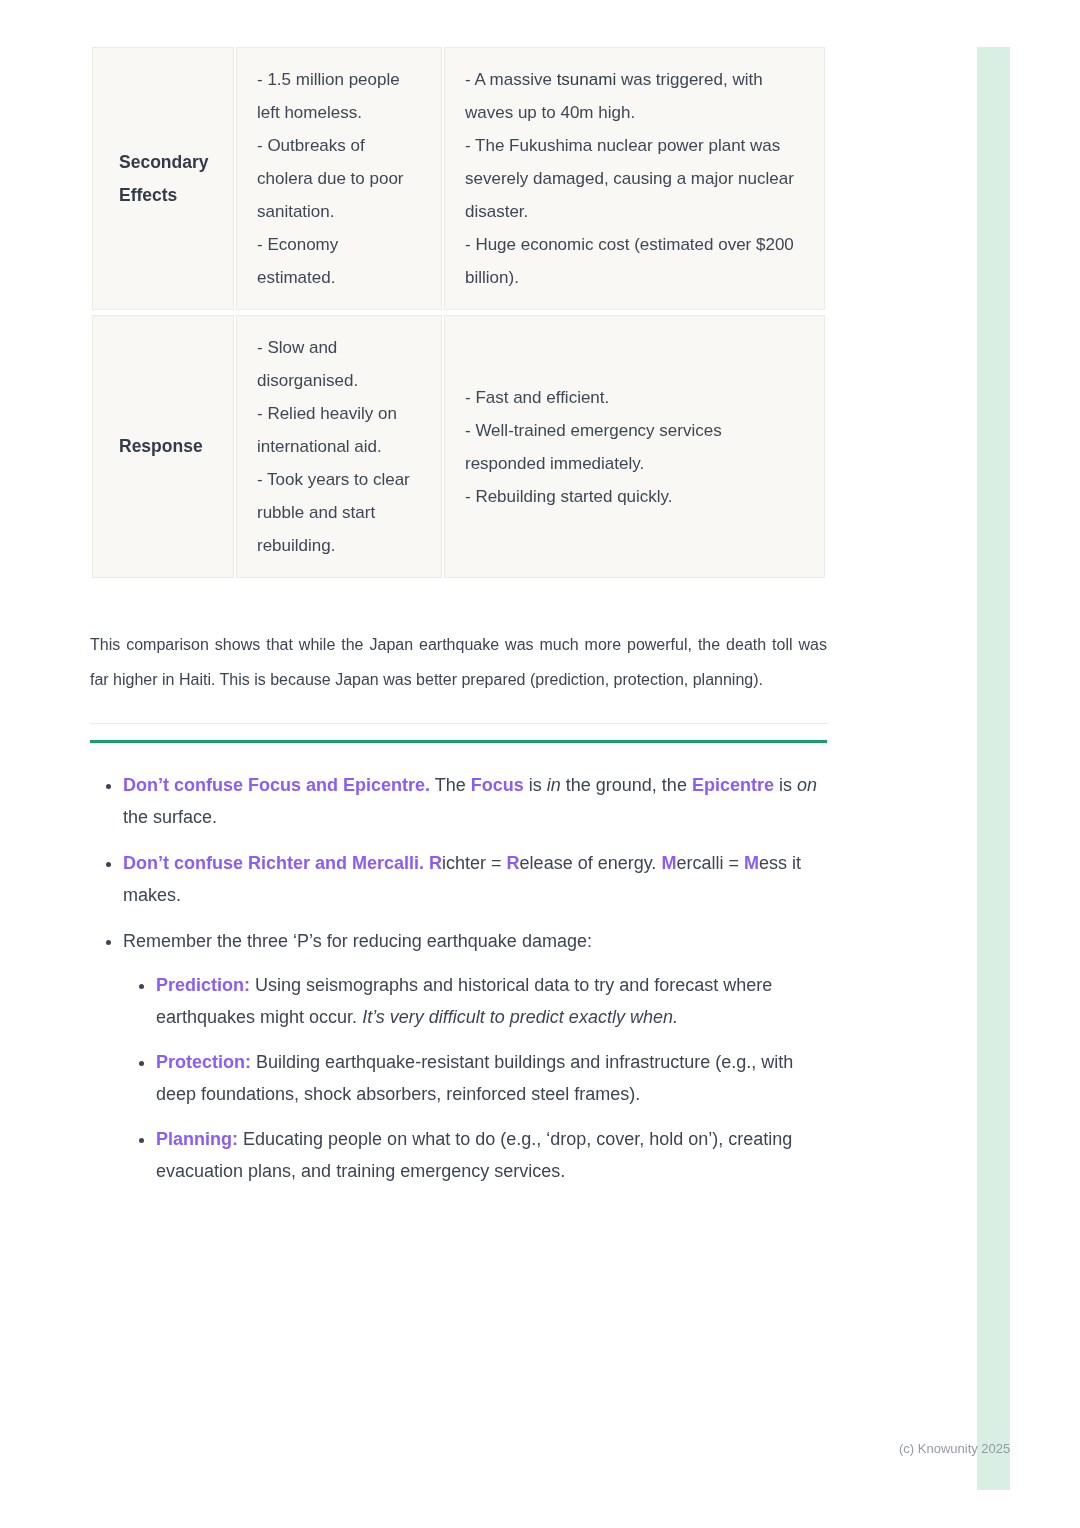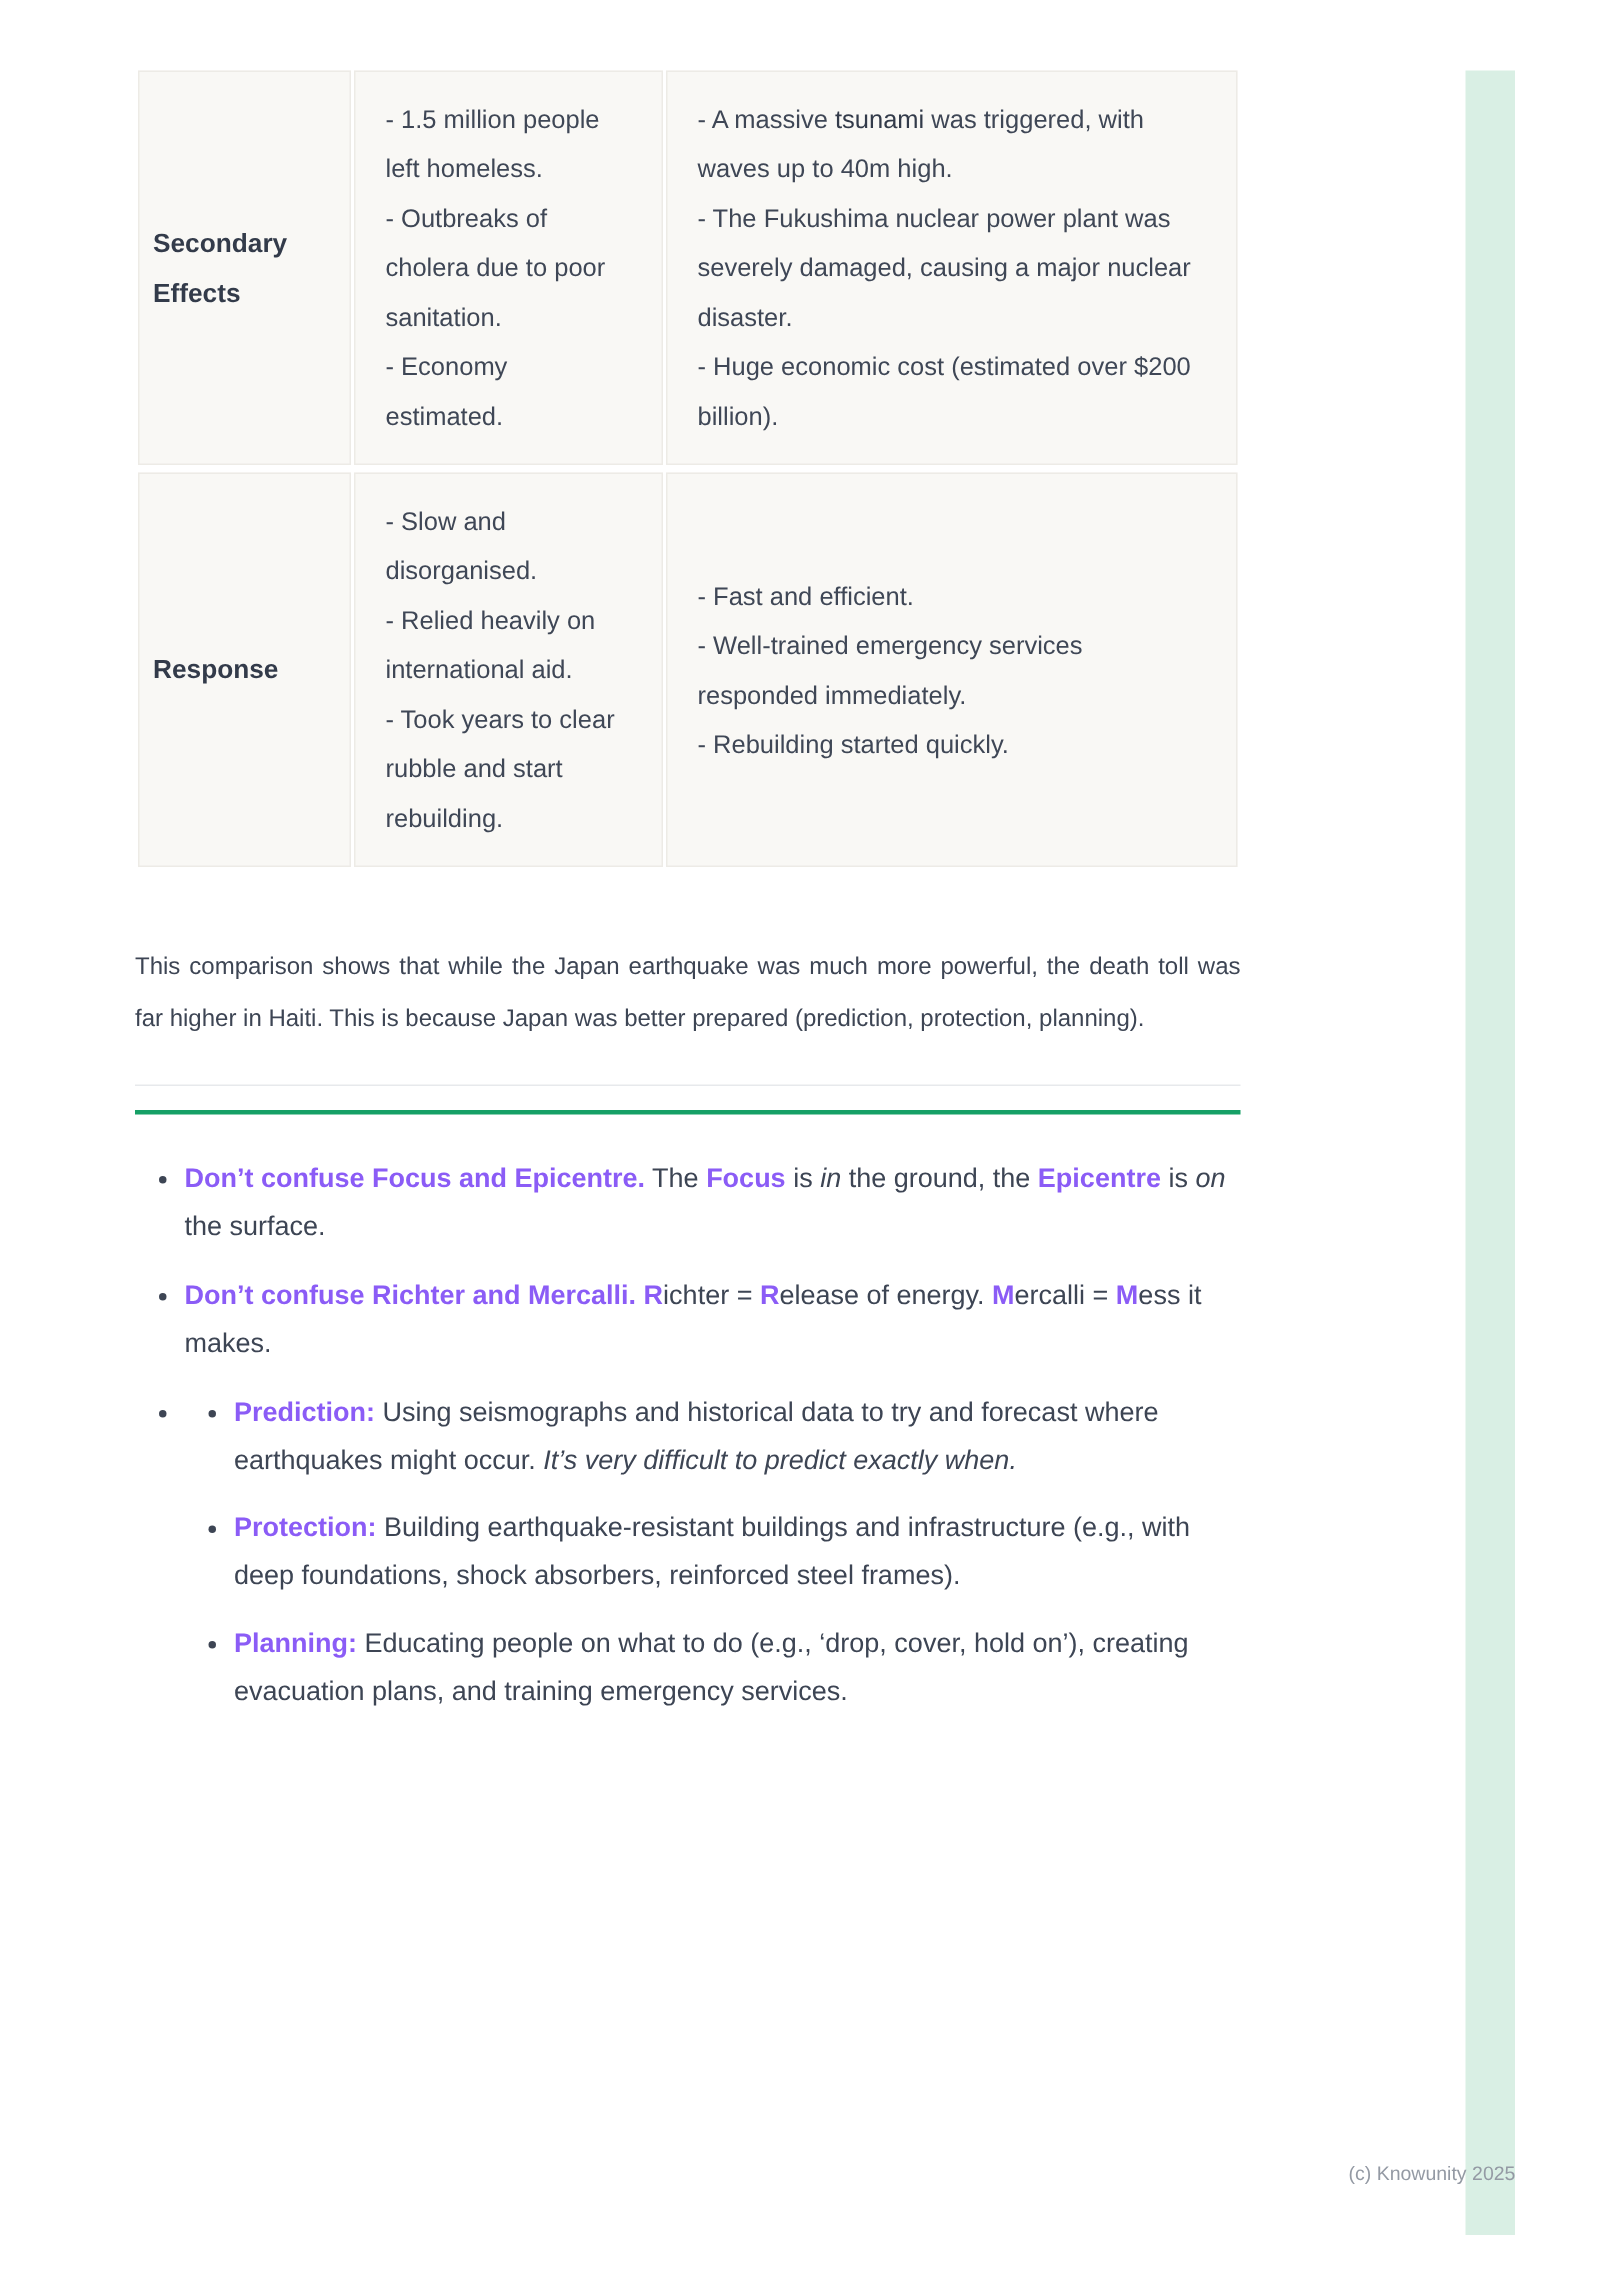--- a/index.html
+++ b/index.html
@@ -57,21 +57,21 @@
     color: #3f4756;
   }
   tr.partial-row td.cell {
     height: 84px;
     vertical-align: top;
     padding-top: 7px;
   }
   td.label-cell {
     font-weight: 700;
     color: #333b4a;
-    padding-left: 9px;
+    padding-left: 26px;
     font-size: 17.5px;
   }
   .cell-line { margin: 0; }
   td.cell b { font-weight: 400; color: #333b4a; }
   .summary {
     margin: 44px 0 0;
     font-size: 16px;
     line-height: 35px;
     text-align: justify;
     color: var(--text);
@@ -172,21 +172,21 @@
 
     <hr class="divider">
 
     <div class="heading-rule"></div>
 
     <ul class="notes">
       <li><b>Don’t confuse Focus and Epicentre.</b><span> The </span><b>Focus</b><span> is </span><i>in</i><span> the ground, the </span><b>Epicentre</b><span> is </span><i>on</i><span> the surface.</span></li>
 
       <li><b>Don’t confuse Richter and Mercalli.</b><span> </span><b>R</b><span>ichter = </span><b>R</b><span>elease of energy. </span><b>M</b><span>ercalli = </span><b>M</b><span>ess it makes.</span></li>
 
-      <li>
+      <li><span>Remember the three ‘P’s for reducing earthquake damage:</span>
         <ul class="notes-sub">
           <li><b>Prediction:</b><span> Using seismographs and historical data to try and forecast where earthquakes might occur. </span><i>It’s very difficult to predict exactly when.</i></li>
           <li><b>Protection:</b><span> Building earthquake-resistant buildings and infrastructure (e.g., with deep foundations, shock absorbers, reinforced steel frames).</span></li>
           <li><b>Planning:</b><span> Educating people on what to do (e.g., ‘drop, cover, hold on’), creating evacuation plans, and training emergency services.</span></li>
         </ul>
       </li>
     </ul>
 
   </div>
 

